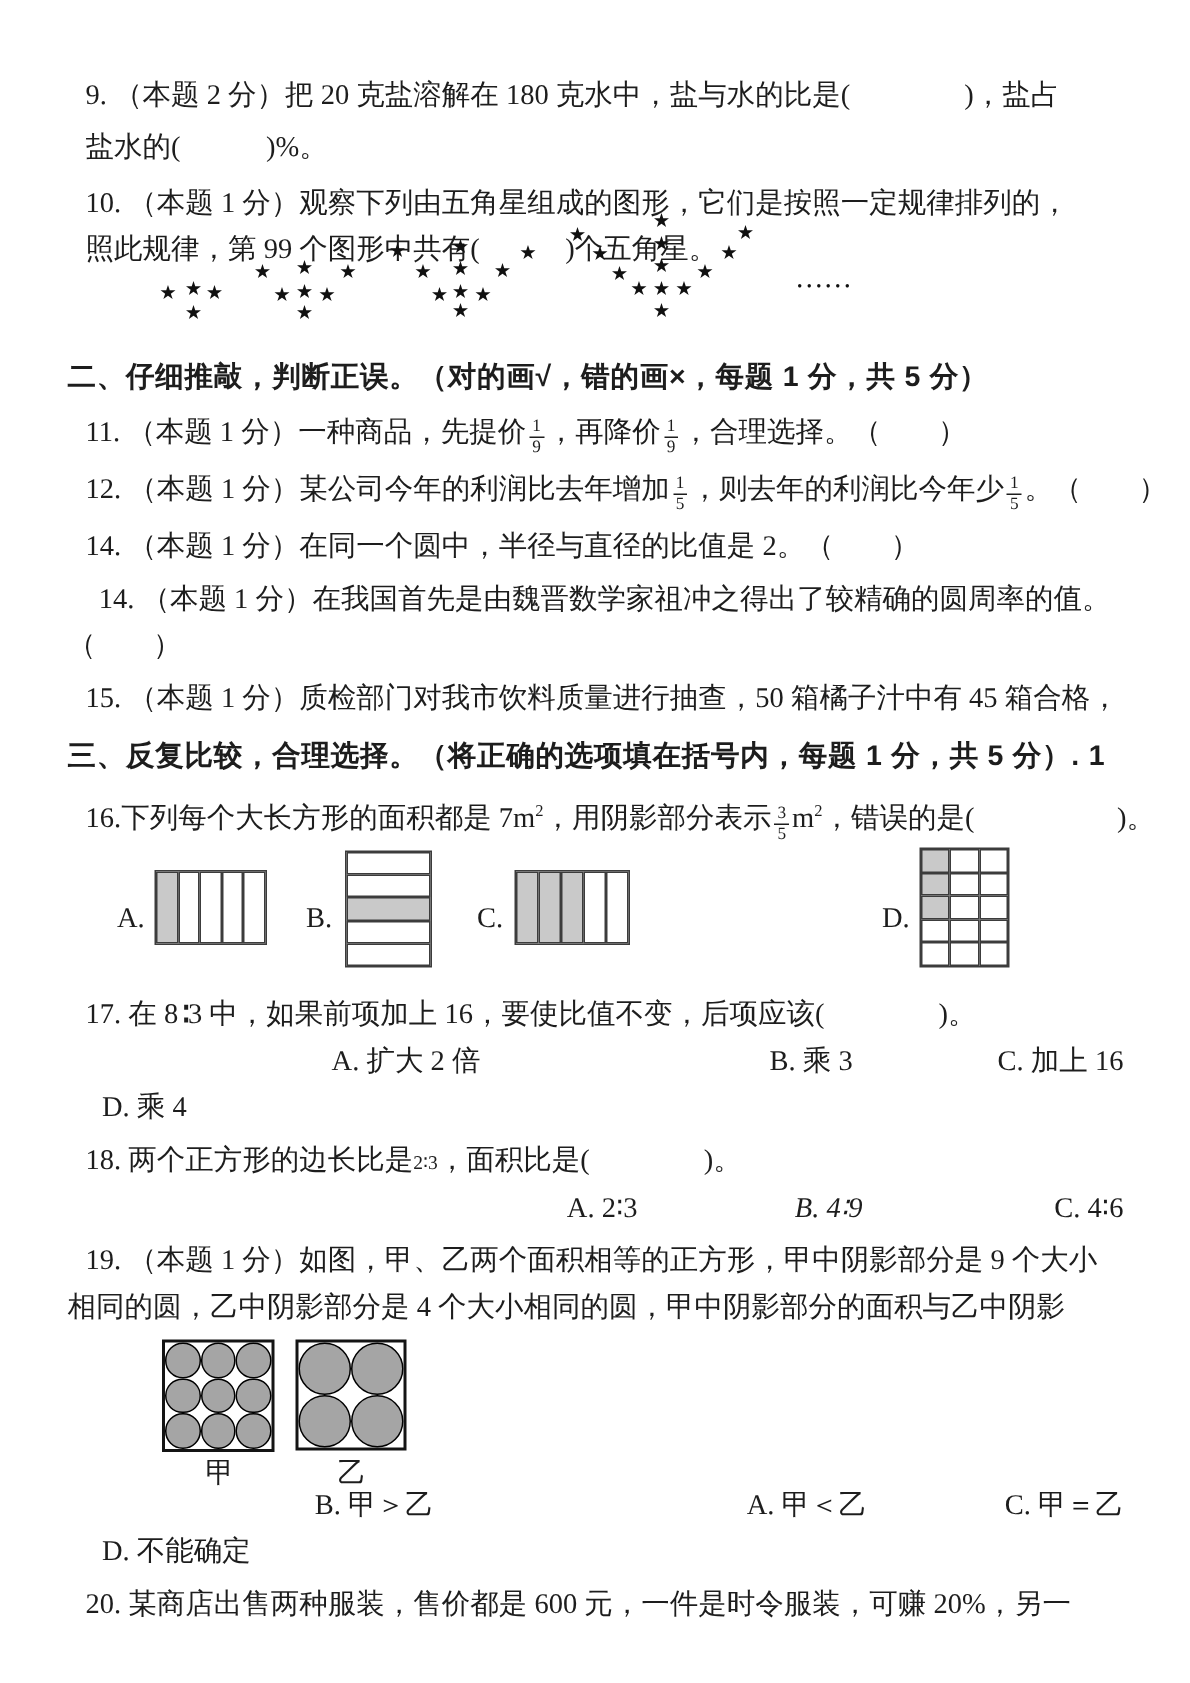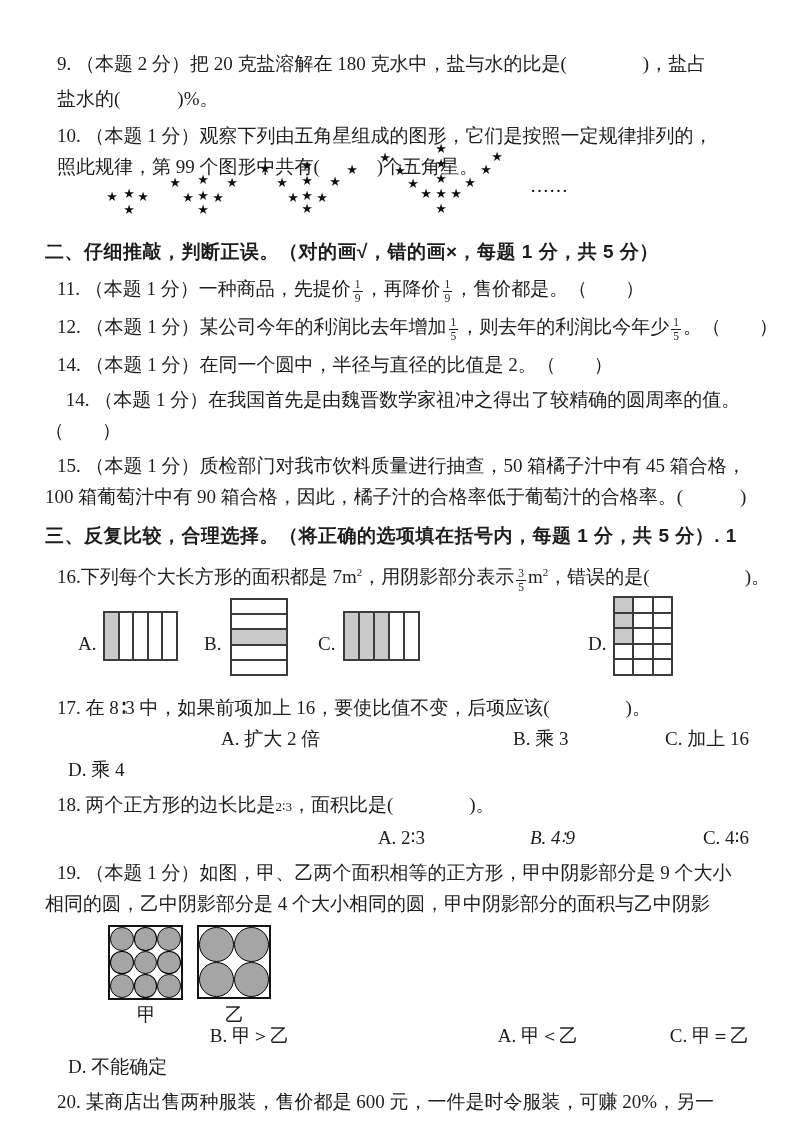--- a/index.html
+++ b/index.html
@@ -95,34 +95,33 @@
     <span></span>
     <span></span>
     <span></span>
     <span></span>
     <span class="stars-ellipsis" style="left:473px;top:8px;">……</span>
   <span class="star" style="left: 72px; top: 31px;">★</span><span class="star" style="left: 55px; top: 34px;">★</span><span class="star" style="left: 86px; top: 34px;">★</span><span class="star" style="left: 72px; top: 47px;">★</span><span class="star" style="left: 146px; top: 17px;">★</span><span class="star" style="left: 118px; top: 20px;">★</span><span class="star" style="left: 175px; top: 20px;">★</span><span class="star" style="left: 131px; top: 35px;">★</span><span class="star" style="left: 146px; top: 33px;">★</span><span class="star" style="left: 161px; top: 35px;">★</span><span class="star" style="left: 146px; top: 47px;">★</span><span class="star" style="left: 250px; top: 3px;">★</span><span class="star" style="left: 208px; top: 6px;">★</span><span class="star" style="left: 295px; top: 7px;">★</span><span class="star" style="left: 225px; top: 20px;">★</span><span class="star" style="left: 250px; top: 18px;">★</span><span class="star" style="left: 278px; top: 19px;">★</span><span class="star" style="left: 236px; top: 35px;">★</span><span class="star" style="left: 250px; top: 33px;">★</span><span class="star" style="left: 265px; top: 35px;">★</span><span class="star" style="left: 250px; top: 46px;">★</span><span class="star" style="left: 384px; top: -14px;">★</span><span class="star" style="left: 328px; top: -5px;">★</span><span class="star" style="left: 440px; top: -6px;">★</span><span class="star" style="left: 343px; top: 8px;">★</span><span class="star" style="left: 384px; top: 1px;">★</span><span class="star" style="left: 429px; top: 7px;">★</span><span class="star" style="left: 356px; top: 21px;">★</span><span class="star" style="left: 384px; top: 16px;">★</span><span class="star" style="left: 413px; top: 20px;">★</span><span class="star" style="left: 369px; top: 31px;">★</span><span class="star" style="left: 384px; top: 31px;">★</span><span class="star" style="left: 399px; top: 31px;">★</span><span class="star" style="left: 384px; top: 46px;">★</span></div>
 
   <div class="sec-title" style="margin-top:18px;">二、仔细推敲，判断正误。（对的画√，错的画×，每题 1 分，共 5 分）</div>
 
   <div class="q-line" style="margin-top:6px;">
-    <span>11. （本题 1 分）一种商品，先提价</span><span class="frac"><span class="num">1</span><span class="den">9</span></span><span>，再降价</span><span class="frac"><span class="num">1</span><span class="den">9</span></span><span>，售价都是。（　　）</span>
+    <span>11. （本题 1 分）一种商品，先提价</span><span class="frac"><span class="num">1</span><span class="den">9</span></span><span>，再降价</span><span class="frac"><span class="num">1</span><span class="den">9</span></span><span>，合理选择。（　　）</span>
   </div>
 
   <div class="q-line" style="margin-top:6px;">
     <span>12. （本题 1 分）某公司今年的利润比去年增加</span><span class="frac"><span class="num">1</span><span class="den">5</span></span><span>，则去年的利润比今年少</span><span class="frac"><span class="num">1</span><span class="den">5</span></span><span>。（　　）</span>
   </div>
 
   <div class="q-line" style="margin-top:6px;">14. （本题 1 分）在同一个圆中，半径与直径的比值是 2。（　　）</div>
 
   <div class="q-line" style="margin-top:4px;text-align:center;">14. （本题 1 分）在我国首先是由魏晋数学家祖冲之得出了较精确的圆周率的值。</div>
   <div class="q-line" style="margin-left:-12px;">（　　）</div>
 
   <div class="q-line" style="margin-top:4px;">15. （本题 1 分）质检部门对我市饮料质量进行抽查，50 箱橘子汁中有 45 箱合格，</div>
-  <div class="q-line" style="margin-left:-12px;">100 箱葡萄汁中有 90 箱合格，因此，橘子汁的合格率低于葡萄汁的合格率。(　　　)</div>
 
   <div class="sec-title" style="margin-top:8px;">三、反复比较，合理选择。（将正确的选项填在括号内，每题 1 分，共 5 分）. 1</div>
 
   <div class="q-line" style="margin-top:6px;">
     <span>16.下列每个大长方形的面积都是 7m</span><sup>2</sup><span>，用阴影部分表示</span><span class="frac"><span class="num">3</span><span class="den">5</span></span><span>m</span><sup>2</sup><span>，错误的是(　　　　　)。</span>
   </div>
 
   <div class="figs16">
     <span class="figlabel" style="left:21px;top:30px;">A.</span>
     <div class="gridfig" style="left: 46px; top: 13px; width: 75px; height: 50px; grid-template-columns: repeat(5, 1fr); grid-template-rows: repeat(1, 1fr);">

